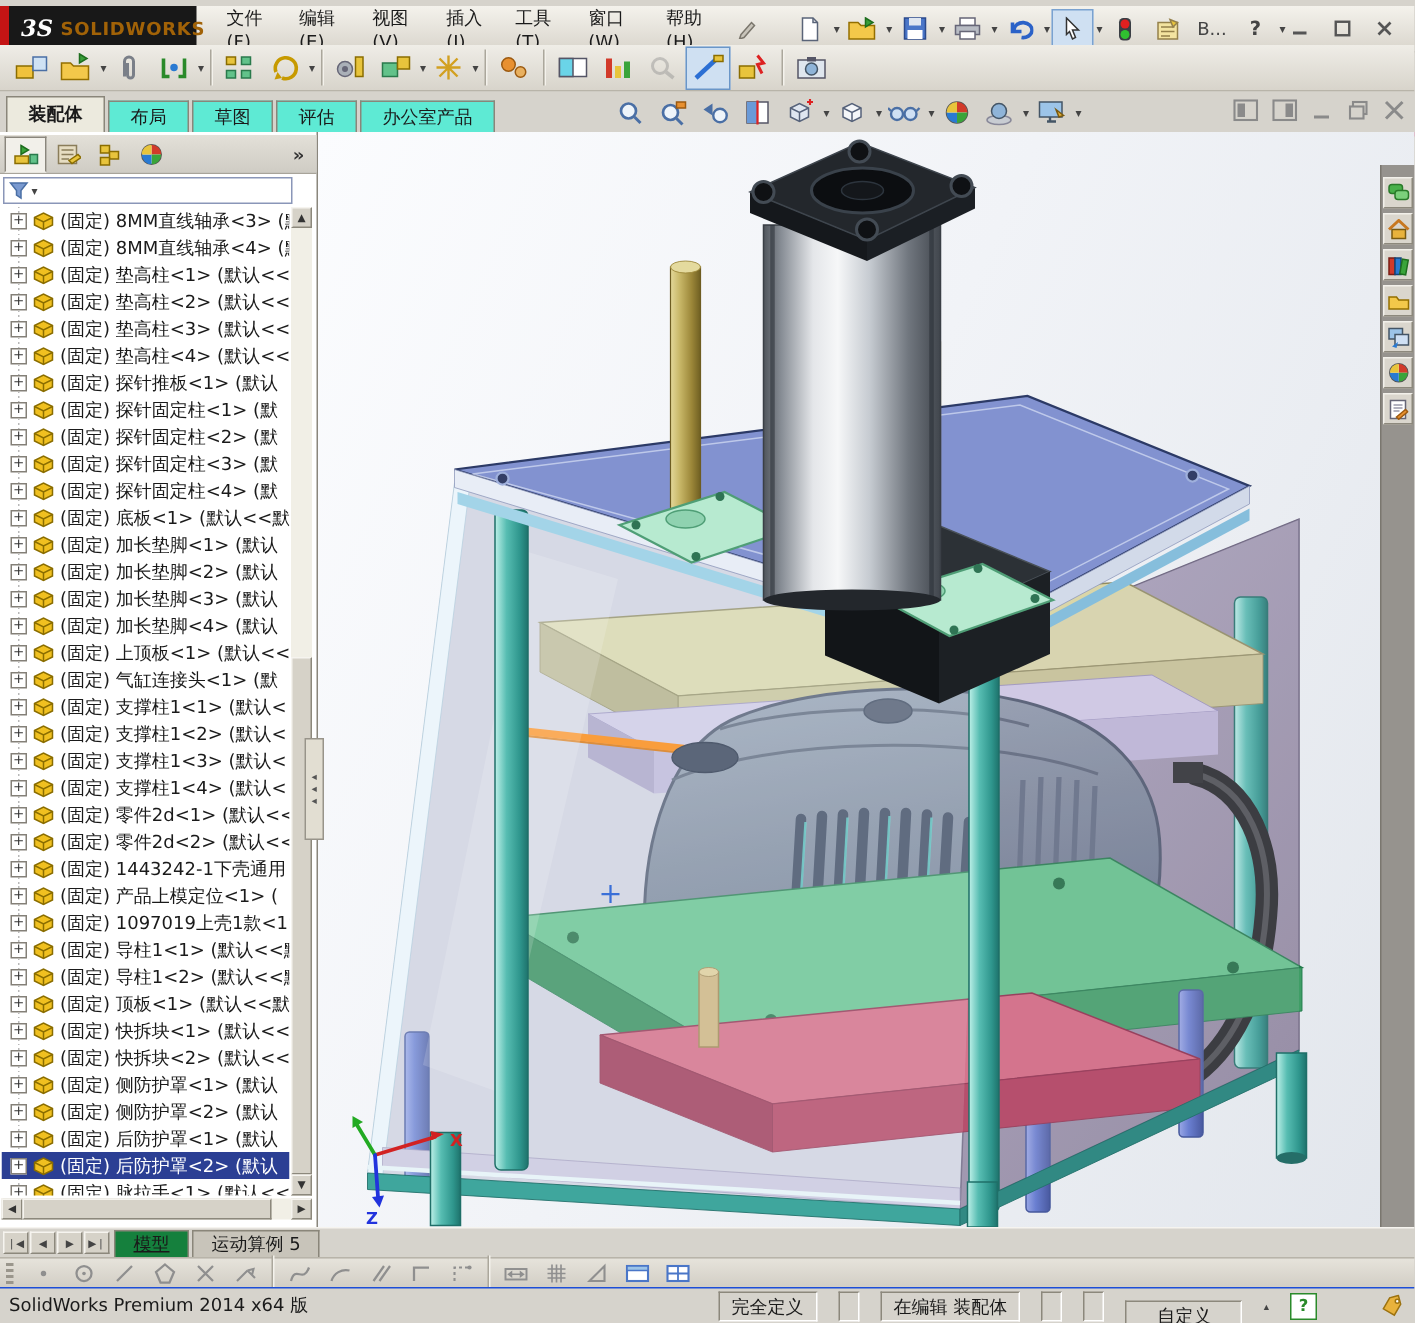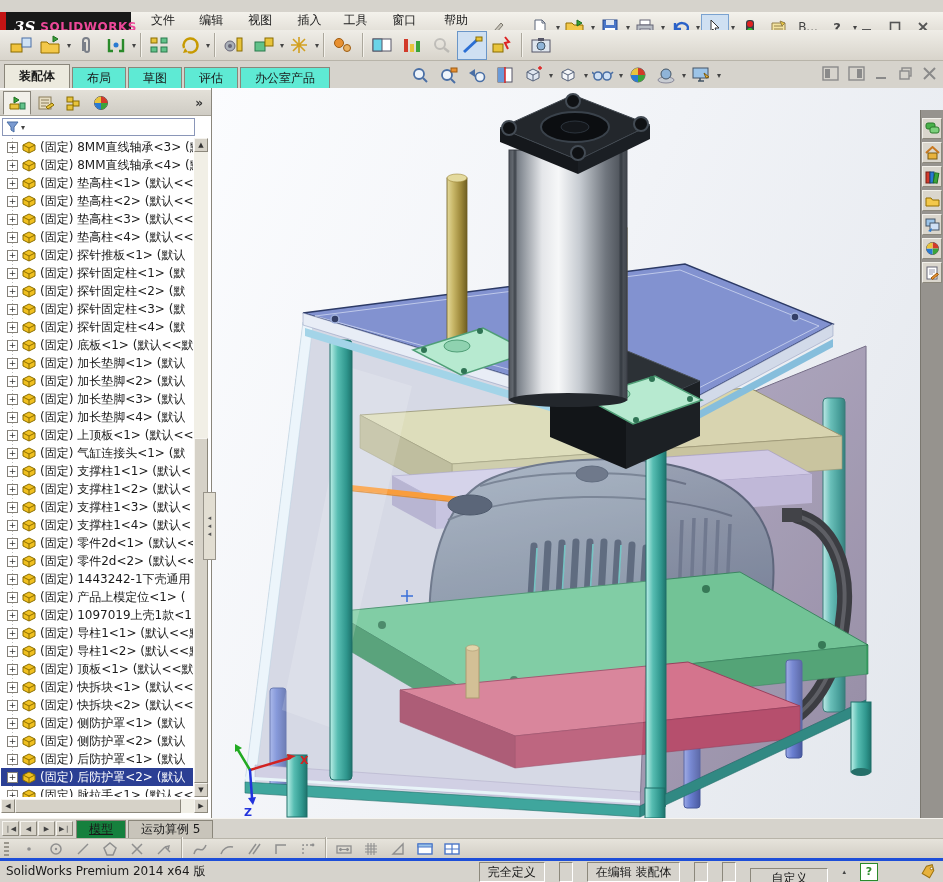--- a/index.html
+++ b/index.html
@@ -2,25 +2,25 @@
 <html><head>
 <meta charset="utf-8">
 <style>
   html,body{margin:0;padding:0;}
   body{width:943px;height:882px;position:relative;overflow:hidden;background:#d6d3cc;
        font-family:"DejaVu Sans","Liberation Sans",sans-serif;font-size:12px;color:#1a1a1a;}
   .abs{position:absolute;}
   svg{display:block;}
   .dd{font-size:8px;color:#444;margin-left:1px;align-self:center;}
   
-  #titlebar{left:0;top:12px;width:943px;height:30px;background:linear-gradient(#f4f2ec,#d9d5cc);
+  #titlebar{left:0;top:4px;width:943px;height:30px;background:linear-gradient(#f4f2ec,#d9d5cc);
             border-bottom:1px solid #a9a59a;display:flex;align-items:center;}
   #brand{width:131px;height:30px;background:#181818;border-left:6px solid #c41414;display:flex;align-items:center;padding-left:8px;box-sizing:border-box;}
   #brandmark{color:#fff;font-style:italic;font-weight:bold;font-size:15px;margin-right:5px;font-family:"DejaVu Serif","Liberation Serif",serif;}
-  #brandname{color:#ec4899;font-weight:bold;font-size:12px;letter-spacing:.5px;}
+  #brandname{color:#a16207;font-weight:bold;font-size:12px;letter-spacing:.5px;}
   #menubar{display:flex;margin-left:10px;}
   .menu{padding:5px 10px;cursor:default;}
   #stdtools{display:flex;align-items:center;margin-left:14px;gap:1px;}
   .tbtn{height:24px;min-width:22px;padding:0 2px;display:inline-flex;align-items:center;justify-content:center;border:1px solid transparent;}
   .tbtn.pressed{background:#cfe0f2;border:1px solid #7aa2d0;}
   #winctl{margin-left:auto;display:flex;gap:8px;padding-right:10px;}
   .wbtn{width:20px;height:18px;display:flex;align-items:center;justify-content:center;}
   
   #maintoolbar{left:0;top:30px;width:943px;height:31px;background:linear-gradient(#efede7,#d8d4cb);
                border-bottom:1px solid #b8b4a9;display:flex;align-items:center;padding-left:6px;box-sizing:border-box;}
@@ -64,21 +64,21 @@
   .tpbtn{width:20px;height:21px;background:#dad6cd;border:1px solid;border-color:#f2f0ea #8c887c #8c887c #f2f0ea;display:flex;align-items:center;justify-content:center;box-sizing:border-box;}
   
   #motionbar{left:0;top:818px;width:943px;height:20px;background:#d6d3cc;border-top:1px solid #f6f4ef;display:flex;align-items:center;padding-left:2px;box-sizing:border-box;}
   .navb{width:17px;height:15px;background:#d6d2c8;border:1px solid;border-color:#f6f4ef #8c887c #8c887c #f6f4ef;font-size:7px;display:inline-flex;align-items:center;justify-content:center;margin-right:1px;color:#444;box-sizing:border-box;}
   .mtab{height:17px;line-height:17px;padding:0 12px;border:1px solid #8a867a;border-bottom:none;background:#c8c4ba;margin-left:2px;font-size:12px;}
   .mtab.active{background:#15803d;text-decoration:underline;}
   #sketchbar{left:0;top:838px;width:943px;height:20px;background:linear-gradient(#e6e3db,#d2cec5);border-top:1px solid #b8b4a9;display:flex;align-items:center;padding-left:4px;box-sizing:border-box;}
   #grip{width:5px;height:14px;margin-right:6px;background:repeating-linear-gradient(#9a968c 0 2px,transparent 2px 4px);}
   .skbtn{width:27px;height:18px;display:inline-flex;align-items:center;justify-content:center;}
   
-  #statusbar{left:0;top:858px;width:943px;height:24px;background:#d6d3cc;border-top:3px solid #1d4ed8;display:flex;align-items:center;box-sizing:border-box;padding:0 6px;}
+  #statusbar{left:0;top:858px;width:943px;height:24px;background:#d6d3cc;border-top:1px solid #1d4ed8;display:flex;align-items:center;box-sizing:border-box;padding:0 6px;}
   #statusleft{font-size:12px;}
   #statusright{margin-left:auto;display:flex;align-items:center;gap:14px;}
   .scell{border:1px solid;border-color:#8c887c #fff #fff #8c887c;padding:1px 8px;font-size:12px;height:16px;line-height:16px;}
   .scell.empty{width:8px;padding:1px 2px;}
   #helpbtn{width:16px;height:16px;background:#fff;border:1px solid #2a8a2a;color:#2a8a2a;font-weight:bold;font-size:11px;display:flex;align-items:center;justify-content:center;}
   #customup{font-size:7px;color:#444;}
 </style>
 </head>
 <body>
 

